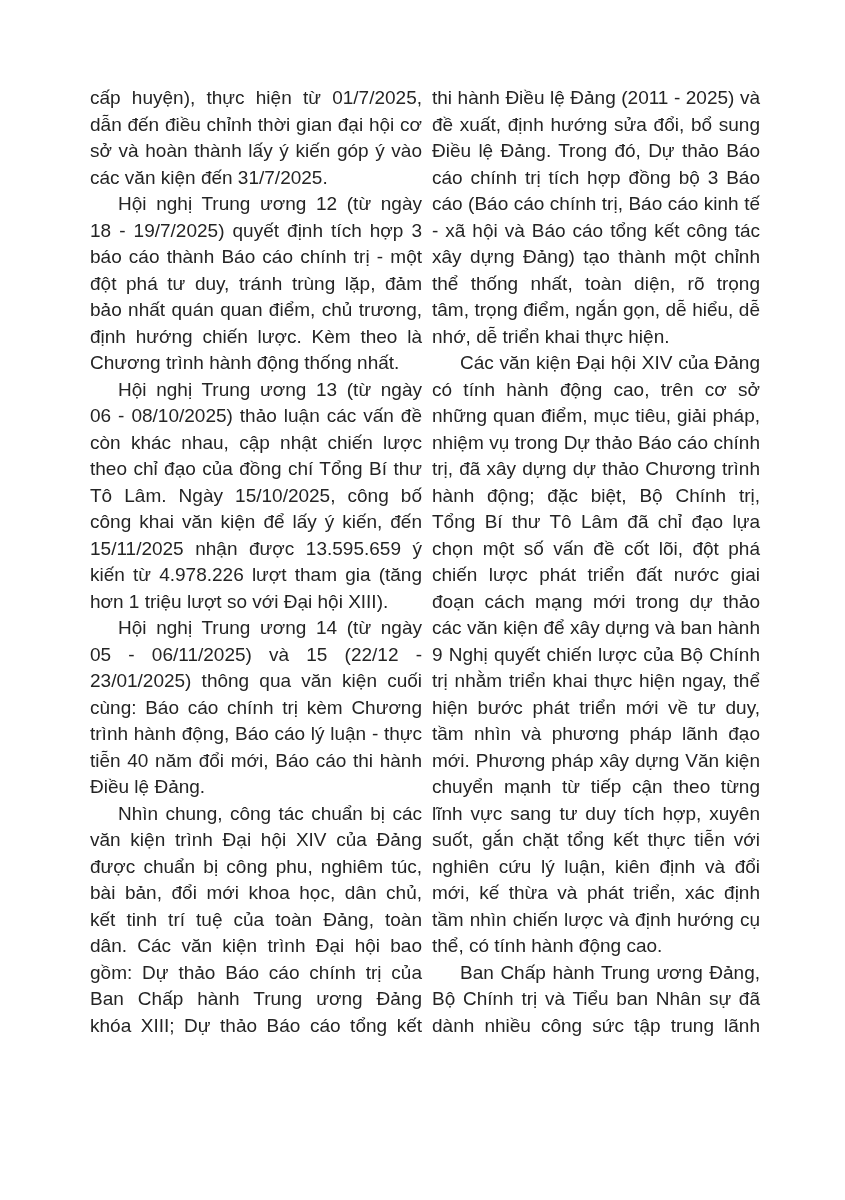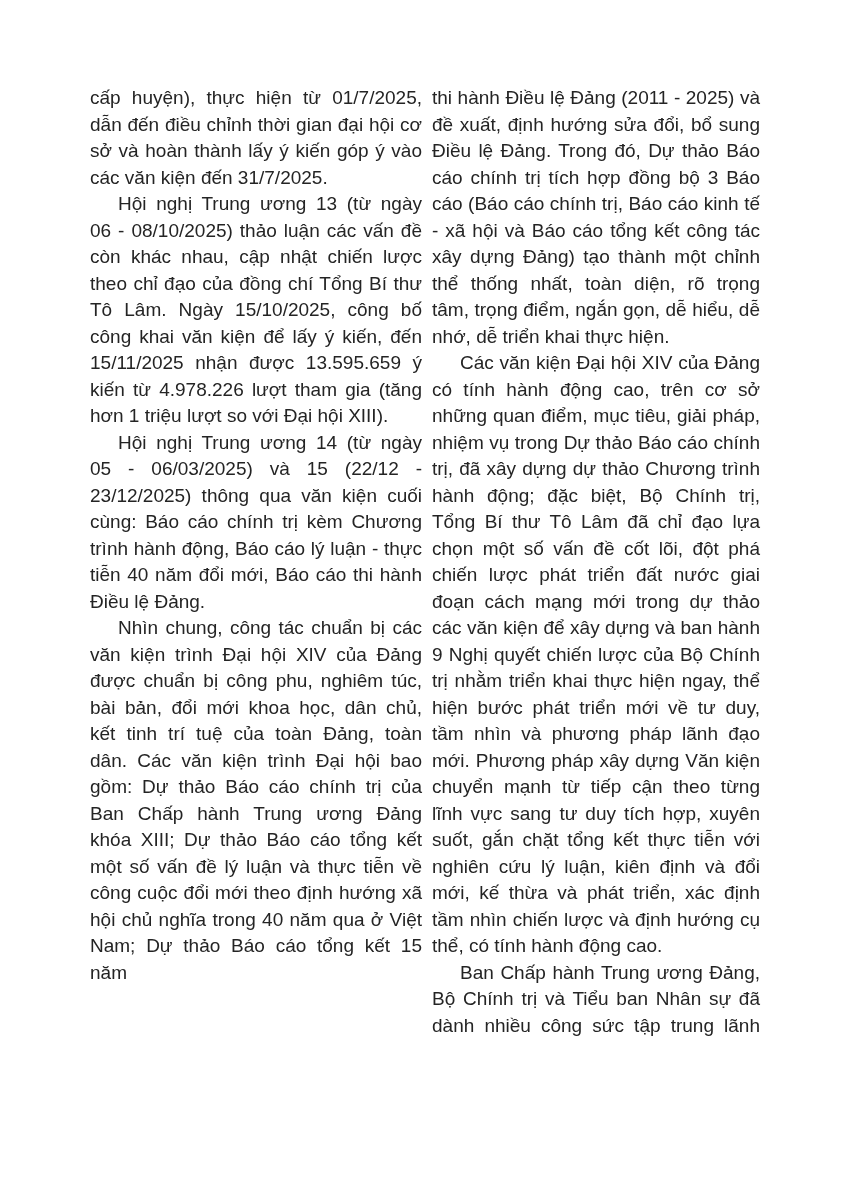--- a/index.html
+++ b/index.html
@@ -42,22 +42,23 @@
   }
 </style>
 </head>
 <body>
 
 <div class="page">
   <div class="content">
 
     <div class="col col-left">
       <p class="para cont">cấp huyện), thực hiện từ 01/7/2025, dẫn đến điều chỉnh thời gian đại hội cơ sở và hoàn thành lấy ý kiến góp ý vào các văn kiện đến 31/7/2025.</p>
+      <p class="para ind">Hội nghị Trung ương 12 (từ ngày 18 - 19/7/2025) quyết định tích hợp 3 báo cáo thành Báo cáo chính trị - một đột phá tư duy, tránh trùng lặp, đảm bảo nhất quán quan điểm, chủ trương, định hướng chiến lược. Kèm theo là Chương trình hành động thống nhất.</p>
       <p class="para ind">Hội nghị Trung ương 13 (từ ngày 06 - 08/10/2025) thảo luận các vấn đề còn khác nhau, cập nhật chiến lược theo chỉ đạo của đồng chí Tổng Bí thư Tô Lâm. Ngày 15/10/2025, công bố công khai văn kiện để lấy ý kiến, đến 15/11/2025 nhận được 13.595.659 ý kiến từ 4.978.226 lượt tham gia (tăng hơn 1 triệu lượt so với Đại hội XIII).</p>
-      <p class="para ind">Hội nghị Trung ương 14 (từ ngày 05 - 06/03/2025) và 15 (22/12 - 23/12/2025) thông qua văn kiện cuối cùng: Báo cáo chính trị kèm Chương trình hành động, Báo cáo lý luận - thực tiễn 40 năm đổi mới, Báo cáo thi hành Điều lệ Đảng.</p>
+      <p class="para ind">Hội nghị Trung ương 14 (từ ngày 05 - 06/11/2025) và 15 (22/12 - 23/01/2025) thông qua văn kiện cuối cùng: Báo cáo chính trị kèm Chương trình hành động, Báo cáo lý luận - thực tiễn 40 năm đổi mới, Báo cáo thi hành Điều lệ Đảng.</p>
       <p class="para ind">Nhìn chung, công tác chuẩn bị các văn kiện trình Đại hội XIV của Đảng được chuẩn bị công phu, nghiêm túc, bài bản, đổi mới khoa học, dân chủ, kết tinh trí tuệ của toàn Đảng, toàn dân. Các văn kiện trình Đại hội bao gồm: Dự thảo Báo cáo chính trị của Ban Chấp hành Trung ương Đảng khóa XIII; Dự thảo Báo cáo tổng kết một số vấn đề lý luận và thực tiễn về công cuộc đổi mới theo định hướng xã hội chủ nghĩa trong 40 năm qua ở Việt Nam; Dự thảo Báo cáo tổng kết 15 năm</p>
     </div>
 
     <div class="col col-right">
       <p class="para cont">thi hành Điều lệ Đảng (2011 - 2025) và đề xuất, định hướng sửa đổi, bổ sung Điều lệ Đảng. Trong đó, Dự thảo Báo cáo chính trị tích hợp đồng bộ 3 Báo cáo (Báo cáo chính trị, Báo cáo kinh tế - xã hội và Báo cáo tổng kết công tác xây dựng Đảng) tạo thành một chỉnh thể thống nhất, toàn diện, rõ trọng tâm, trọng điểm, ngắn gọn, dễ hiểu, dễ nhớ, dễ triển khai thực hiện.</p>
       <p class="para ind">Các văn kiện Đại hội XIV của Đảng có tính hành động cao, trên cơ sở những quan điểm, mục tiêu, giải pháp, nhiệm vụ trong Dự thảo Báo cáo chính trị, đã xây dựng dự thảo Chương trình hành động; đặc biệt, Bộ Chính trị, Tổng Bí thư Tô Lâm đã chỉ đạo lựa chọn một số vấn đề cốt lõi, đột phá chiến lược phát triển đất nước giai đoạn cách mạng mới trong dự thảo các văn kiện để xây dựng và ban hành 9 Nghị quyết chiến lược của Bộ Chính trị nhằm triển khai thực hiện ngay, thể hiện bước phát triển mới về tư duy, tầm nhìn và phương pháp lãnh đạo mới. Phương pháp xây dựng Văn kiện chuyển mạnh từ tiếp cận theo từng lĩnh vực sang tư duy tích hợp, xuyên suốt, gắn chặt tổng kết thực tiễn với nghiên cứu lý luận, kiên định và đổi mới, kế thừa và phát triển, xác định tầm nhìn chiến lược và định hướng cụ thể, có tính hành động cao.</p>
       <p class="para ind">Ban Chấp hành Trung ương Đảng, Bộ Chính trị và Tiểu ban Nhân sự đã dành nhiều công sức tập trung lãnh đạo, chỉ đạo và chủ động chuẩn bị công tác nhân sự Ban Chấp hành Trung ương Đảng khóa XIV theo hướng: Dân chủ, chặt</p>
     </div>
 
   </div>

